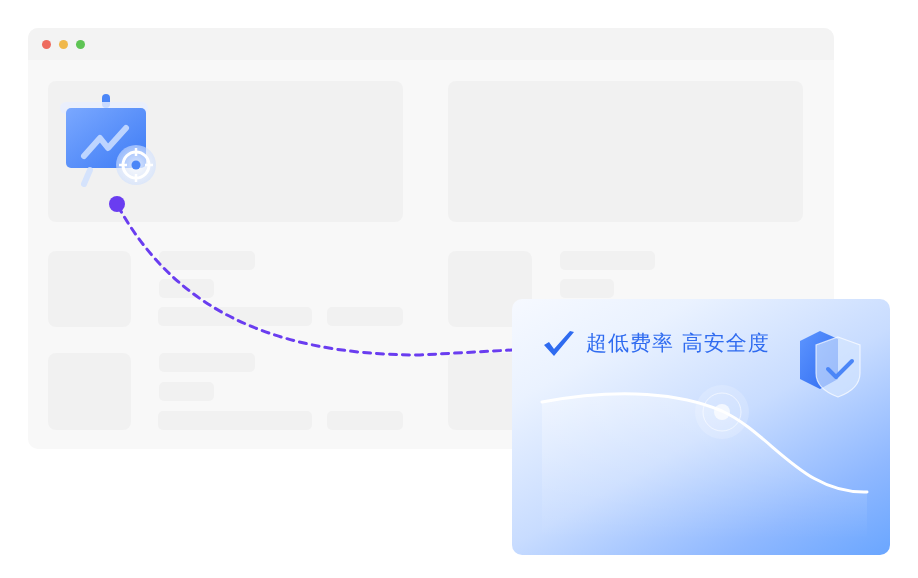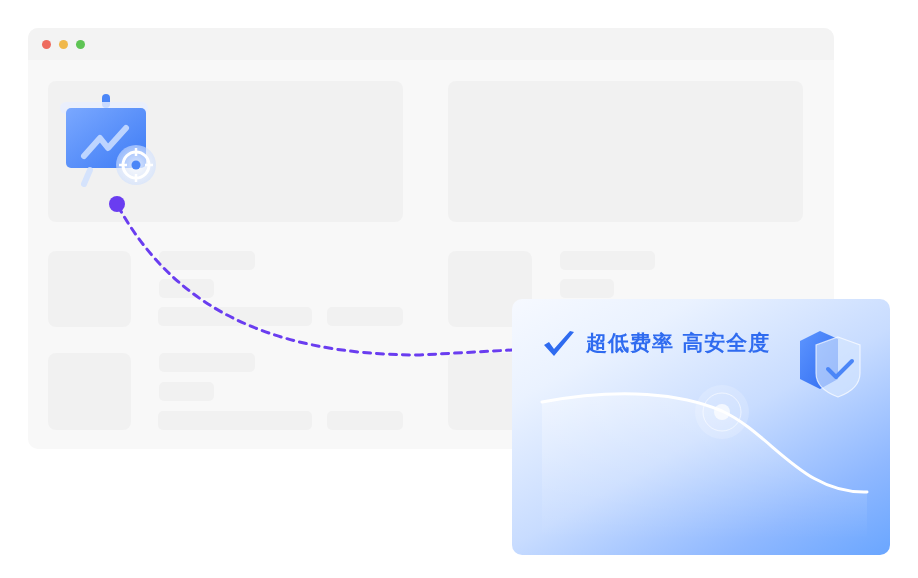--- a/index.html
+++ b/index.html
@@ -22,21 +22,21 @@
     .dot.green { left: 48px; background: #5ec454; }
     .sk { position: absolute; background: #f1f1f1; border-radius: 8px; }
     .sk.small { border-radius: 5px; }
 
     .card {
       position: absolute; left: 512px; top: 299px; width: 378px; height: 256px;
       border-radius: 10px; overflow: hidden;
       background: linear-gradient(150deg, #f6f9ff 0%, #eaf2ff 22%, #c8dcff 52%, #8fb8ff 80%, #6aa6ff 100%);
     }
     .card-title {
-      position: absolute; left: 74px; top: 30px; font-size: 21px; font-weight: bold;
+      position: absolute; left: 74px; top: 30px; font-size: 21px; font-weight: normal;
       color: #2f6bf0; letter-spacing: 1px; white-space: nowrap;
     }
     .card-check { position: absolute; left: 30px; top: 30px; width: 34px; height: 30px; }
     .card-shield { position: absolute; left: 282px; top: 28px; width: 74px; height: 74px; }
     .card-curve { position: absolute; left: 0; top: 0; width: 378px; height: 256px; }
 
     .hero-icon { position: absolute; left: 56px; top: 90px; width: 106px; height: 100px; }
     .path-line { position: absolute; left: 0; top: 0; width: 918px; height: 578px; pointer-events: none; }
   </style>
 </head>

